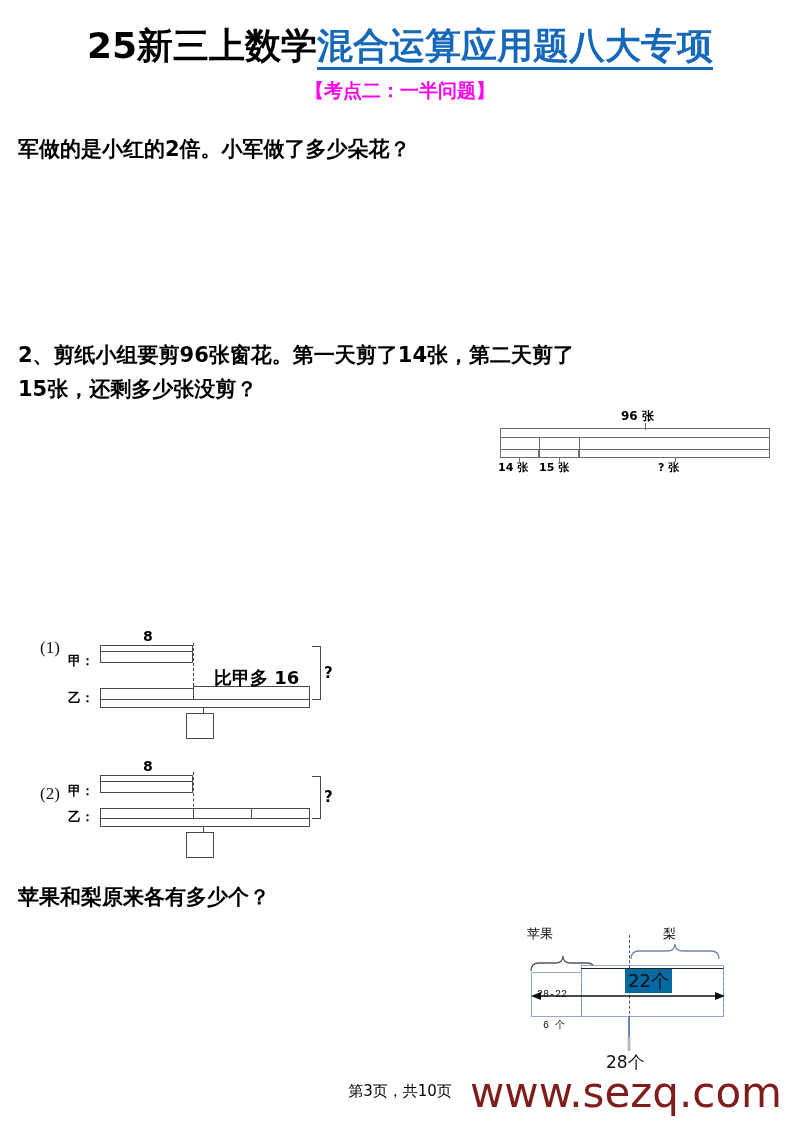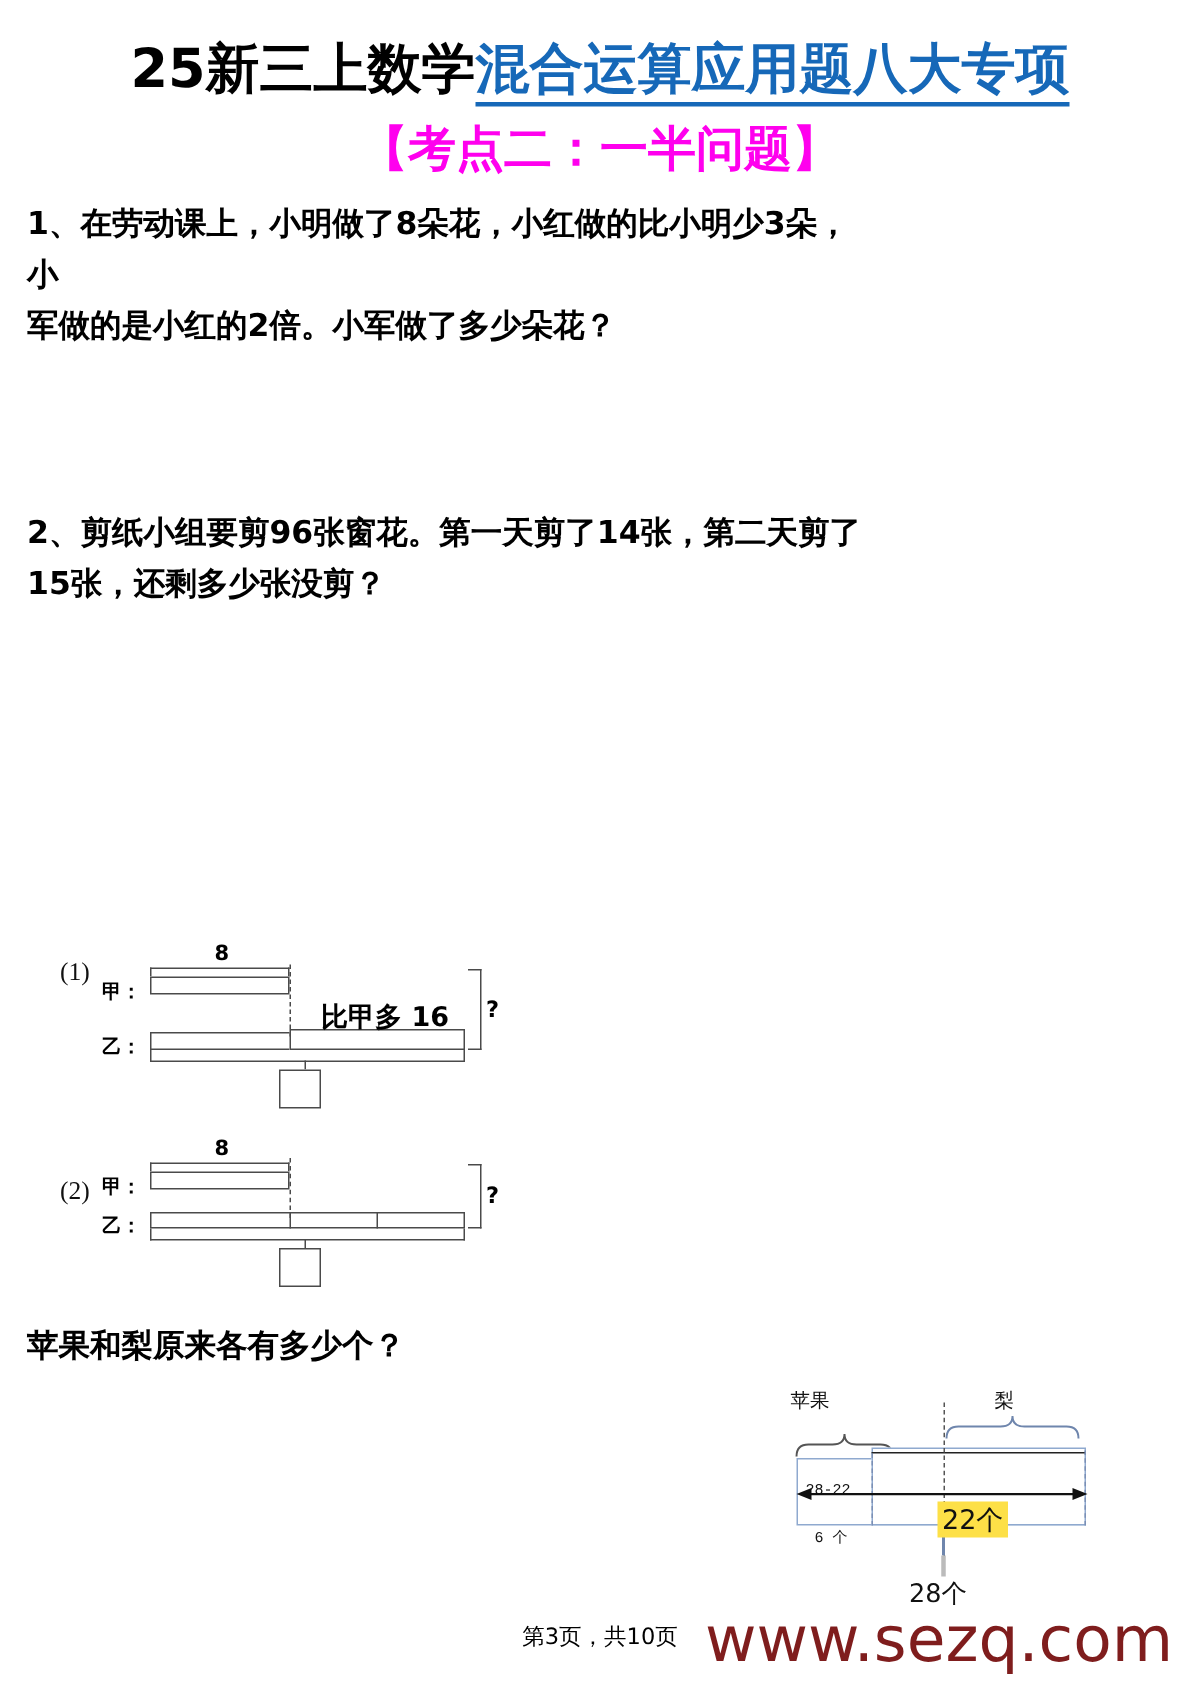--- a/index.html
+++ b/index.html
@@ -14,21 +14,21 @@
   
   .title-main{
     position:absolute;left:0;top:22px;width:800px;text-align:center;
     font-size:36px;font-weight:bold;letter-spacing:0px;white-space:nowrap;
     font-family:"DejaVu Sans","Liberation Sans",sans-serif;
   }
   .title-black{color:#000000;}
   .title-blue{color:#1668B8;border-bottom:3px solid #1668B8;padding-bottom:1px;}
   .title-sub{
     position:absolute;left:0;top:78px;width:800px;text-align:center;
-    font-size:32px;font-weight:bold;color:#FF00EE;white-space:nowrap;
+    font-size:19px;font-weight:bold;color:#FF00EE;white-space:nowrap;
     font-family:"DejaVu Sans","Liberation Sans",sans-serif;
   }
 
   
   .q{
     position:absolute;font-size:21px;font-weight:bold;color:#000;
     line-height:34px;font-family:"DejaVu Sans","Liberation Sans",sans-serif;
   }
   .q1{left:18px;top:132px;width:560px;}
   .q2{left:18px;top:338px;width:560px;}
@@ -107,30 +107,50 @@
 <body>
 
 <div class="page">
 
   <div class="title-main">
     <span class="title-black">25新三上数学</span><span class="title-blue">混合运算应用题八大专项</span>
   </div>
   <div class="title-sub">【考点二：一半问题】</div>
 
   <div class="q q1">
-    <span class="indent">1、在劳动课上，小明做了8朵花，小红做的比小明少3朵，小</span>
     <span class="indent">军做的是小红的2倍。小军做了多少朵花？</span>
   </div>
 
 
   <div class="q q2">
     <span class="indent">2、剪纸小组要剪96张窗花。第一天剪了14张，第二天剪了</span>
     <span class="indent">15张，还剩多少张没剪？</span>
   </div>
 
+  <div id="d2">
+
+    <div class="bt" style="left:5px;top:28px;width:270px;height:9px;"></div>
+    <div class="sep" style="left:150px;top:23px;height:7px;"></div>
+    <div class="lbl" style="left:126px;top:8px;font-size:12px;">96 张</div>
+
+    <div class="main" style="left:5px;top:37px;width:270px;height:13px;"></div>
+    <div class="sep" style="left:44px;top:37px;height:13px;"></div>
+    <div class="sep" style="left:84px;top:37px;height:13px;"></div>
+
+    <div class="bb" style="left:5px;top:50px;width:39px;height:8px;"></div>
+    <div class="bb" style="left:44px;top:50px;width:40px;height:8px;"></div>
+    <div class="bb" style="left:84px;top:50px;width:191px;height:8px;"></div>
+    <div class="sep" style="left:24px;top:57px;height:5px;"></div>
+    <div class="sep" style="left:64px;top:57px;height:5px;"></div>
+    <div class="sep" style="left:180px;top:57px;height:5px;"></div>
+
+    <div class="lbl" style="left:3px;top:60px;">14 张</div>
+    <div class="lbl" style="left:44px;top:60px;">15 张</div>
+    <div class="lbl" style="left:163px;top:60px;">? 张</div>
+  </div>
 
 
   <div class="d3" id="d3a" style="left:40px;top:628px;width:320px;height:110px;">
     <div class="idx" style="left:0px;top:10px;">(1)</div>
 
     <div class="num" style="left:103px;top:0px;">8</div>
     <div class="bt" style="left:60px;top:17px;width:93px;height:6px;"></div>
 
     <div class="rl" style="left:28px;top:24px;">甲：</div>
     <div class="seg" style="left:60px;top:23px;width:93px;height:12px;"></div>
@@ -200,21 +220,21 @@
 
     <svg width="295" height="150" style="position:absolute;left:0;top:0;">
       <line x1="30" y1="71" x2="216" y2="71" stroke="#111" stroke-width="1.5"></line>
       <polygon points="26,71 36,67 36,75" fill="#111"></polygon>
       <polygon points="220,71 210,67 210,75" fill="#111"></polygon>
       <line x1="124" y1="92" x2="124" y2="112" stroke="#6f86ad" stroke-width="2"></line>
       <line x1="124" y1="112" x2="124" y2="126" stroke="#bbb" stroke-width="3"></line>
     </svg>
 
     <div class="lab-sm" style="left:32px;top:64px;">28-22</div>
-    <div class="lab-lg" style="left:120px;top:76px;background:#fde047;padding:0 3px;">22个</div>
+    <div class="lab-lg" style="left:120px;top:44px;background:#0369a1;padding:0 3px;">22个</div>
     <div class="lab-sm" style="left:38px;top:93px;">6 个</div>
     <div class="lab" style="left:101px;top:126px;font-size:17px;">28个</div>
   </div>
 
   <div class="watermark">www.sezq.com</div>
   <div class="footer">第3页，共10页</div>
 
 </div>
 
 </body></html>

